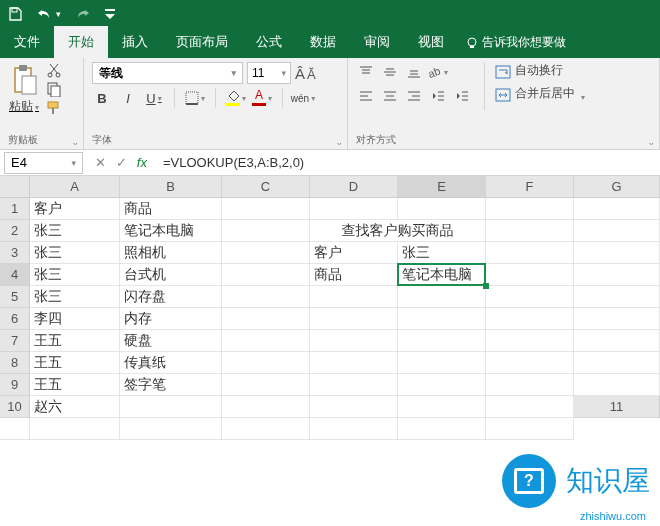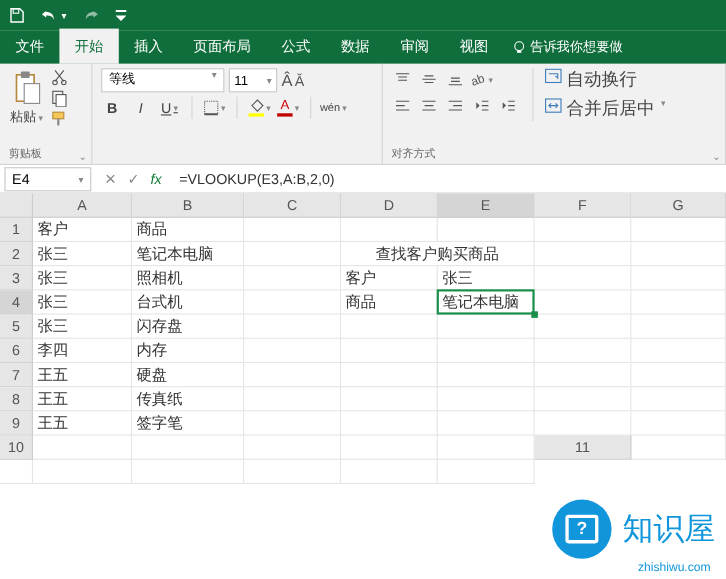--- a/index.html
+++ b/index.html
@@ -8,38 +8,38 @@
 .titlebar svg{fill:#fff;}
 .t-ico{display:flex;align-items:center;cursor:pointer;}
 .menubar{background:#0f6e3b;height:30px;display:flex;align-items:flex-end;color:#fff;font-size:13px;}
 .menubar .tab{padding:7px 14px;cursor:pointer;}
 .menubar .tab.active{background:#f1f1f1;color:#0f6e3b;}
 .menubar .tell{padding:7px 8px;display:flex;align-items:center;gap:4px;font-size:12px;}
 .ribbon{background:#f1f1f1;border-bottom:1px solid #d4d4d4;height:92px;display:flex;}
 .group{border-right:1px solid #d4d4d4;padding:4px 8px 2px 8px;display:flex;flex-direction:column;justify-content:space-between;}
 .group-label{font-size:10px;color:#666;padding-top:2px;position:relative;}
 .group-label::after{content:"⌄";position:absolute;right:-4px;bottom:0;font-size:9px;color:#888;}
-.clip-top{display:flex;gap:6px;}
+.clip-top{display:flex;gap:6px;text-decoration:underline;}
 .clip-ico{width:32px;height:36px;display:flex;align-items:center;justify-content:center;}
 .clip-right{display:flex;flex-direction:column;gap:3px;}
 .mini-ico{width:16px;height:16px;}
 .paste-lbl{font-size:12px;color:#444;text-align:center;}
 .font-top{display:flex;gap:4px;align-items:center;margin-bottom:4px;}
-.font-name{border:1px solid #c7c7c7;background:#fff;height:22px;width:112px;font-size:12px;padding:0 6px;display:flex;justify-content:space-between;}
+.font-name{border:1px solid #c7c7c7;background:#fff;height:22px;width:151px;font-size:12px;padding:0 6px;display:flex;align-items:center;justify-content:space-between;font-weight:bold;}
 .font-size{border:1px solid #c7c7c7;background:#fff;height:22px;width:44px;font-size:12px;padding:0 4px;display:flex;align-items:center;justify-content:space-between;}
 .aa{font-size:13px;color:#555;display:flex;gap:2px;align-items:baseline;}
 .aa .big{font-size:15px;}
 .font-bot{display:flex;gap:6px;align-items:center;}
 .rb{font-size:13px;color:#444;width:20px;height:20px;display:flex;align-items:center;justify-content:center;cursor:pointer;}
 .rb.drop::after{content:"▾";font-size:8px;color:#888;margin-left:2px;}
 .colorbox{width:16px;height:16px;position:relative;}
 .colorbox .bar{position:absolute;bottom:0;left:0;right:0;height:3px;}
 .align-top,.align-bot{display:flex;gap:4px;align-items:center;margin-bottom:4px;}
 .al{width:20px;height:20px;display:flex;align-items:center;justify-content:center;cursor:pointer;}
-.wrap-item{display:flex;align-items:flex-start;gap:4px;font-size:16px;color:#444;cursor:pointer;}
+.wrap-item{display:flex;align-items:flex-end;gap:4px;font-size:12px;color:#444;cursor:pointer;}
 .fbar{height:26px;border-bottom:1px solid #d4d4d4;display:flex;align-items:center;font-size:13px;}
 .namebox{border:1px solid #c7c7c7;width:79px;height:22px;margin:0 4px;padding:0 6px;display:flex;align-items:center;justify-content:space-between;background:#fff;}
 .fbar-btns{display:flex;gap:10px;padding:0 8px;color:#888;}
 .fbar-btns span{cursor:pointer;}
 .fx{font-style:italic;color:#15803d;}
 .formula{flex:1;padding:0 8px;color:#333;}
 .grid{display:grid;grid-template-columns:30px 90px 102px 88px 88px 88px 88px 86px;font-size:14px;}
 .hdr{background:#e6e6e6;border-right:1px solid #d4d4d4;border-bottom:1px solid #ccc;height:22px;display:flex;align-items:center;justify-content:center;color:#555;font-size:13px;}
 .hdr.sel{background:#d5d5d5;}
 .rh{background:#e6e6e6;border-right:1px solid #ccc;border-bottom:1px solid #d4d4d4;height:22px;display:flex;align-items:center;justify-content:center;color:#555;font-size:13px;}
@@ -171,20 +171,21 @@
         <span class="rb drop">
             <span class="colorbox">
               <span style="font-size:12px;color:#c00;position:absolute;top:-2px;left:3px">A</span>
               <span class="bar" style="background:#c00000"></span>
             </span>
           </span>
         <span class="sep"></span>
         <span class="rb drop" style="font-size:10px">wén<br></span>
       </div>
     </div>
+    <div class="group-label">字体</div>
   </div>
 
   <div class="group" style="flex:1">
     <div style="display:flex;gap:12px">
       <div>
         <div class="align-top">
           <span class="al">
               <svg width="14" height="14">
                 <line x1="1" y1="2" x2="13" y2="2" stroke="#555"></line>
                 <line x1="3" y1="5" x2="11" y2="5" stroke="#555"></line>
@@ -370,20 +371,21 @@
   <div class="rh">9</div>
   <div class="cell">王五</div>
   <div class="cell">签字笔</div>
   <div class="cell"></div>
       <div class="cell"></div>
       <div class="cell"></div>
       <div class="cell"></div>
       <div class="cell"></div>
 
   <div class="rh">10</div>
+  <div class="cell">赵六</div>
   <div class="cell"></div>
       <div class="cell"></div>
       <div class="cell"></div>
       <div class="cell"></div>
       <div class="cell"></div>
 
   <div class="rh">11</div>
   <div class="cell"></div>
       <div class="cell"></div>
       <div class="cell"></div>

